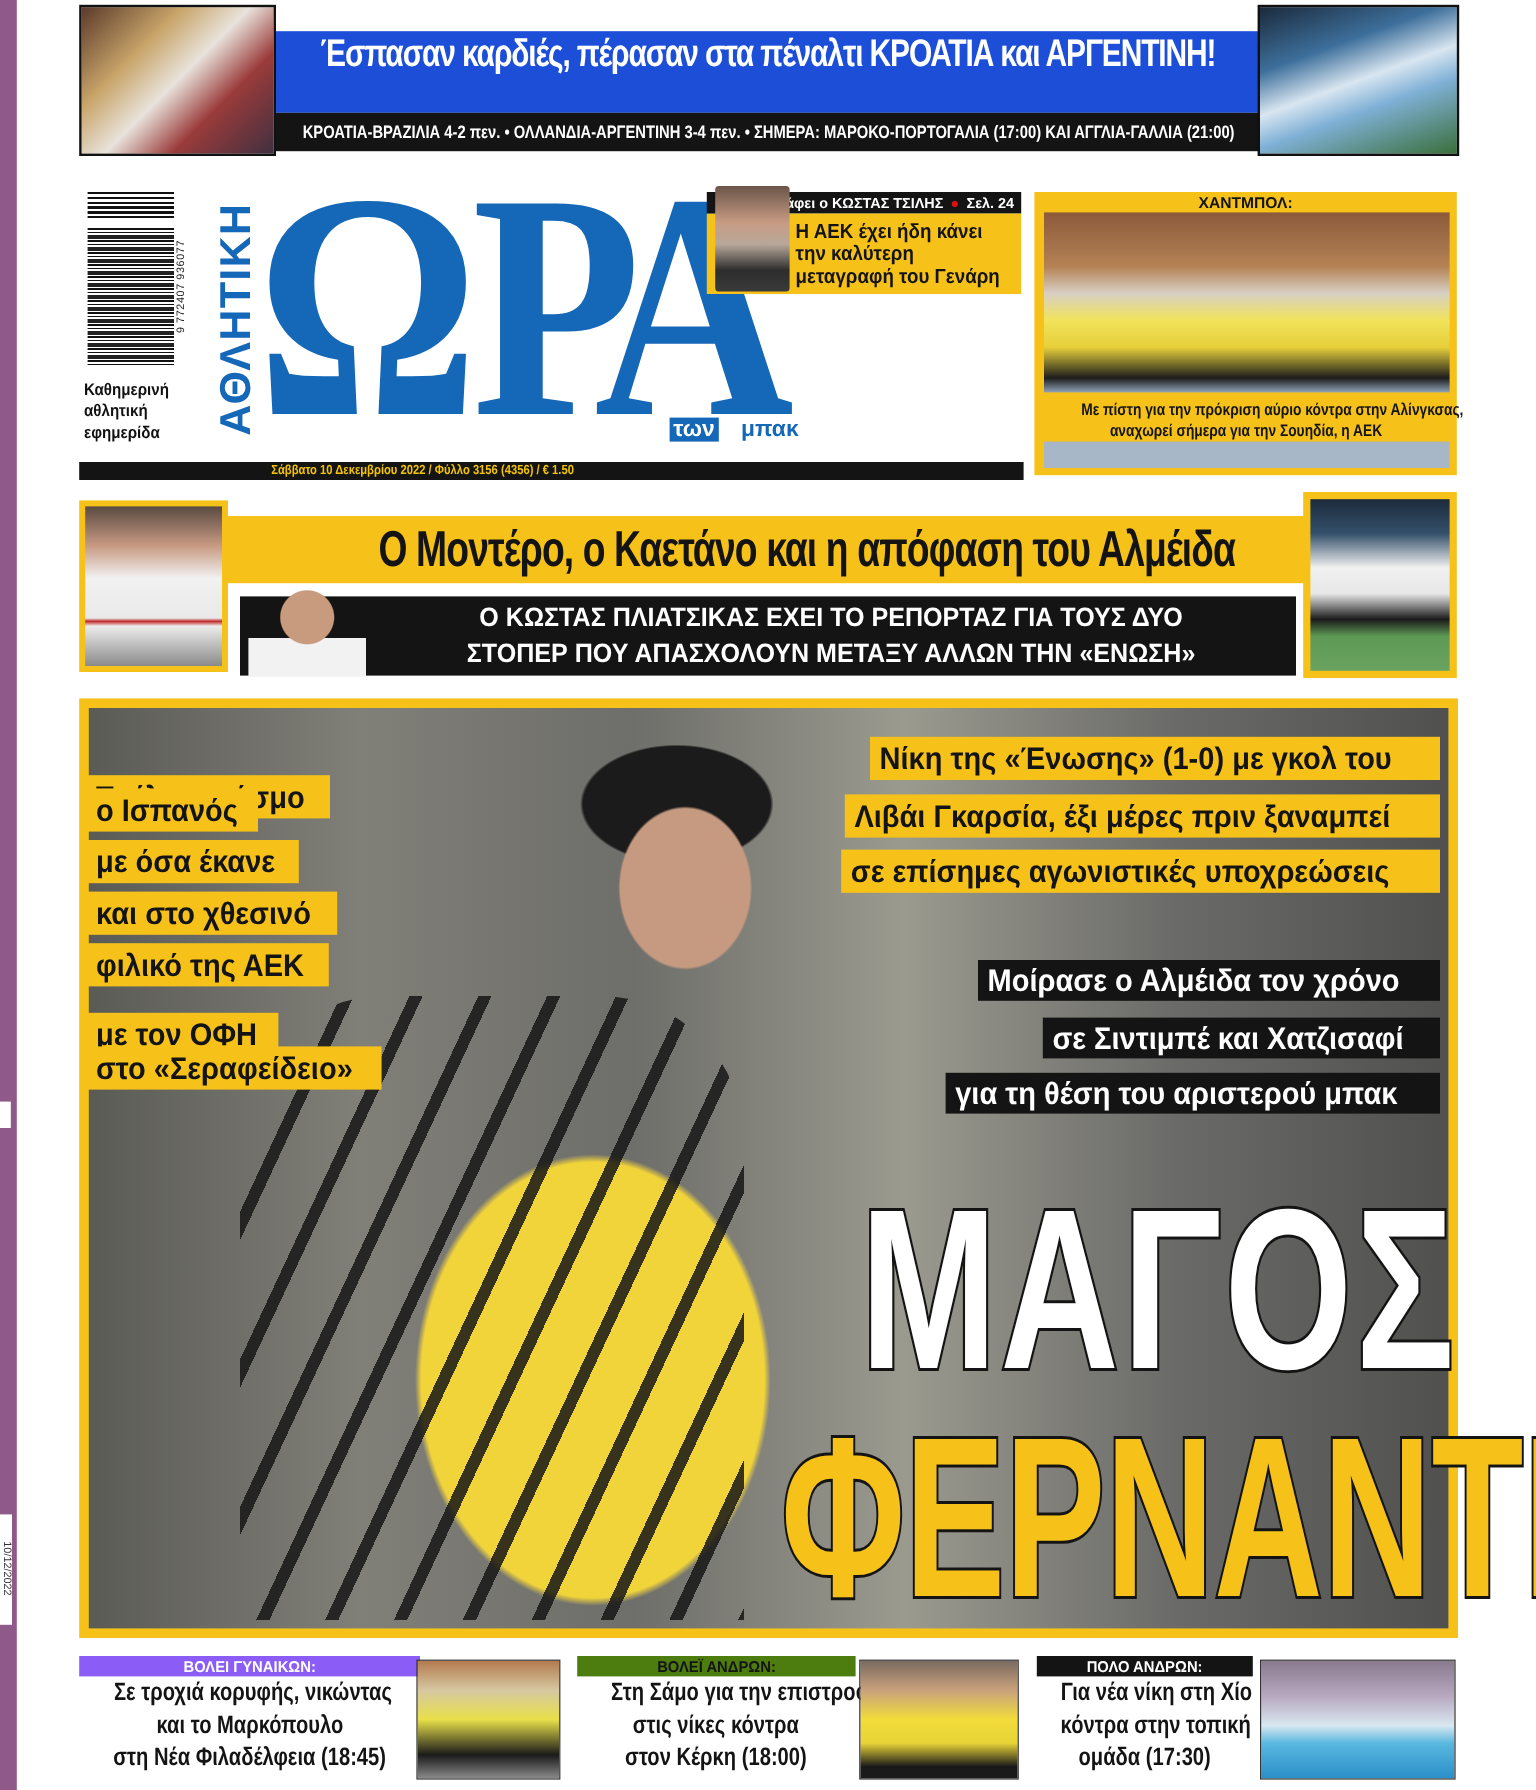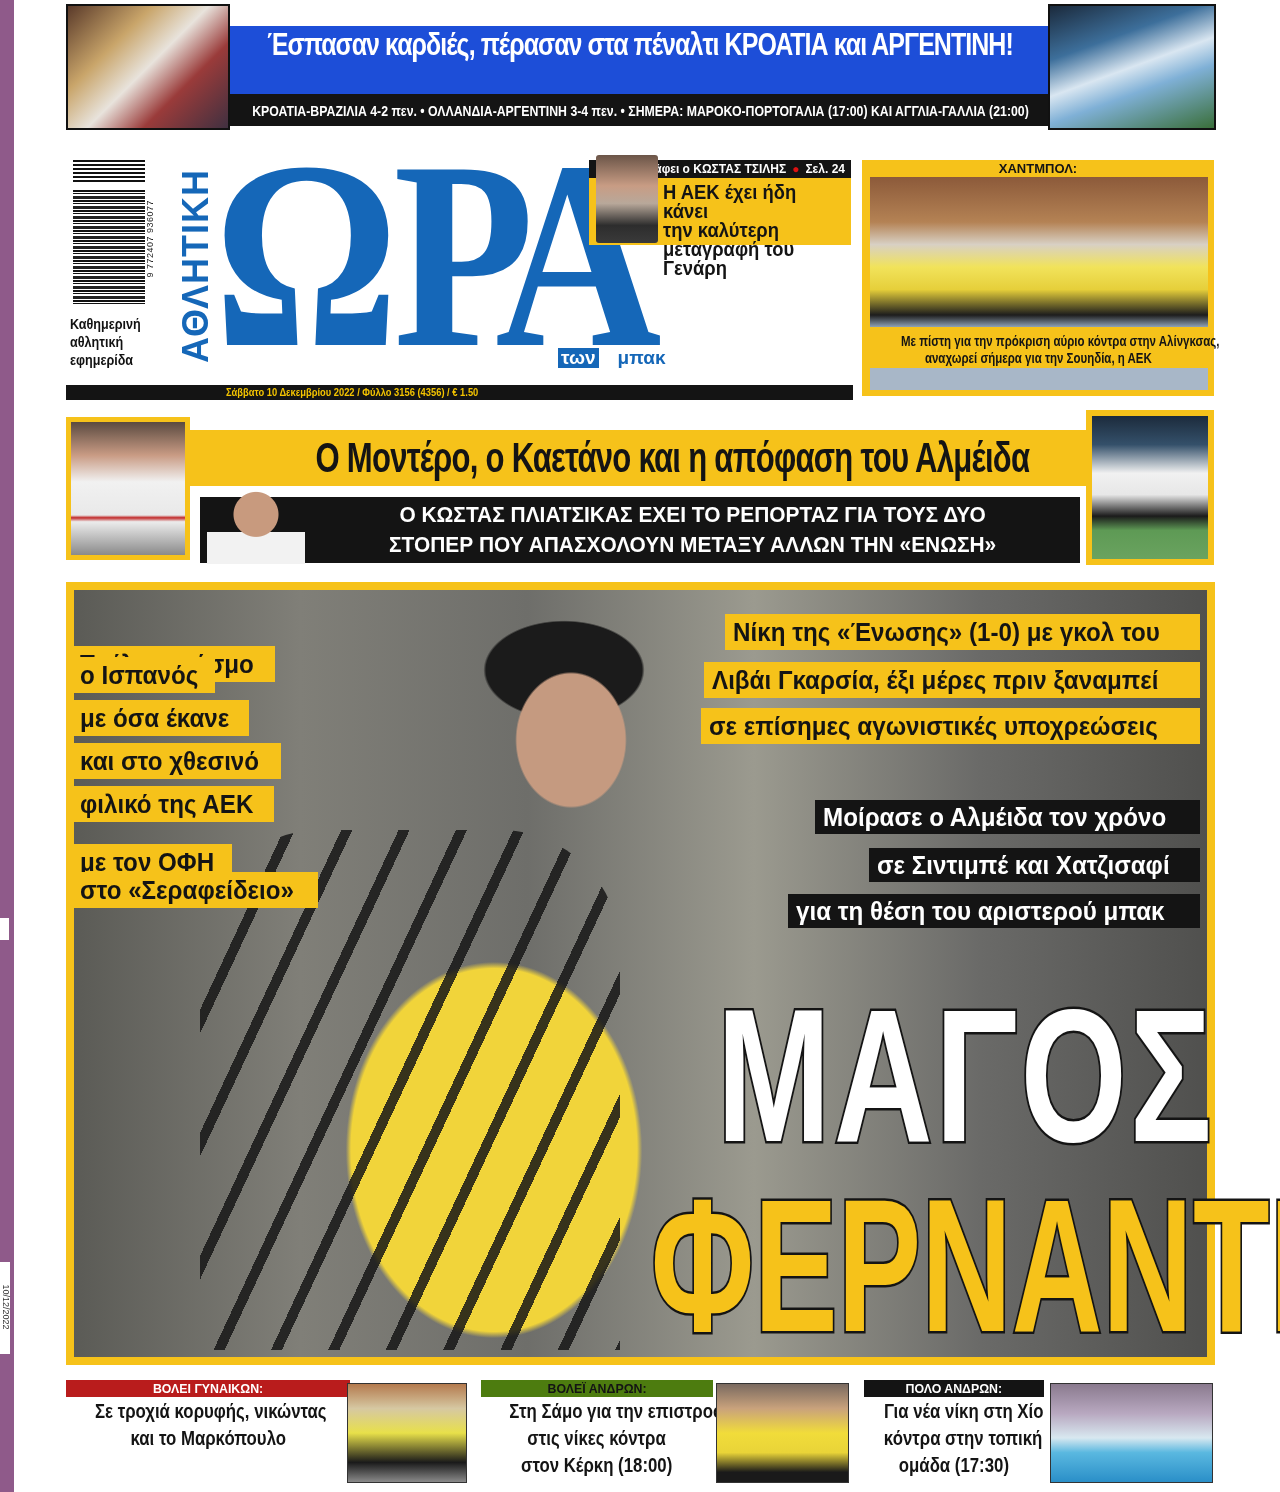--- a/index.html
+++ b/index.html
@@ -36,21 +36,21 @@
   .ton-spor { left: 558px; top: 347px; font-weight: bold; font-size: 19px; color: #1567b8; display: flex; align-items: center; gap: 19px; }
   .ton-spor .ton { background: #1567b8; color: #fff; padding: 0 3px; line-height: 20px; }
   .dateline { left: 66px; top: 385px; width: 787px; height: 15px; background: #141414; color: #f4c400; font-size: 11px; font-weight: bold; padding-left: 160px; line-height: 15px; }
   .dateline span { display: inline-block; transform: scaleX(0.85); transform-origin: left; white-space: nowrap; }
 
   
   .col-head { left: 589px; top: 160px; width: 262px; height: 18px; background: #141414; color: #fff; font-size: 12px; font-weight: bold; display: flex; align-items: center; justify-content: flex-end; padding-right: 6px; gap: 6px; }
   .col-head .dot { color: #d11; font-size: 12px; }
   .col-box { left: 589px; top: 178px; width: 262px; height: 67px; background: #f6c21a; }
   .col-photo { left: 596px; top: 155px; width: 62px; height: 88px; background: linear-gradient(180deg, #6b5548 0%, #c89c84 35%, #b8a89a 55%, #2d2d2d 80%, #3a3a3a 100%); border-radius: 3px; }
-  .col-text { left: 663px; top: 183px; width: 185px; font-weight: bold; font-size: 20px; line-height: 19px; color: #141414; }
+  .col-text { left: 663px; top: 183px; width: 185px; font-weight: bold; font-size: 17px; line-height: 19px; color: #141414; }
   .col-text span { display: inline-block; transform: scaleX(0.92); transform-origin: left; }
 
   
   .hb { left: 862px; top: 160px; width: 352px; height: 236px; background: #f6c21a; }
   .hb-title { left: 862px; top: 161px; width: 352px; text-align: center; font-weight: bold; font-size: 13px; color: #141414; }
   .hb-photo { left: 870px; top: 177px; width: 338px; height: 150px; background: linear-gradient(180deg, #8c5a3a 0%, #b48254 30%, #d8d0c4 45%, #f1e35b 60%, #e6cf3a 75%, #1d1d1d 92%, #8fa2b6 100%); }
   .hb-caption { left: 866px; top: 333px; width: 344px; text-align: center; font-weight: bold; font-size: 14px; line-height: 17px; color: #141414; }
   .hb-caption span { display: inline-block; transform: scaleX(0.82); white-space: nowrap; }
   .hb-bottom { left: 870px; top: 368px; width: 338px; height: 22px; background: #a8b7c8; }
 
@@ -196,24 +196,25 @@
   <div class="tag-y" style="top:96px;right:8px;"><span>σε επίσημες αγωνιστικές υποχρεώσεις</span></div>
   <div class="tag-b" style="top:188px;right:8px;"><span>Μοίρασε ο Αλμέιδα τον χρόνο</span></div>
   <div class="tag-b" style="top:236px;right:8px;"><span>σε Σιντιμπέ και Χατζισαφί</span></div>
   <div class="tag-b" style="top:282px;right:8px;"><span>για τη θέση του αριστερού μπακ</span></div>
 </div>
 
 <div class="abs magos"><span>ΜΑΓΟΣ</span></div>
 <div class="abs fernantes"><span>ΦΕΡΝΑΝΤΕΣ!</span></div>
 
 <div class="abs" style="left:66px;top:1380px;width:284px;">
-  <div class="bt-head" style="background:#b91c1c;color:#fff;"><span>ΒΟΛΕΙ ΓΥΝΑΙΚΩΝ:</span></div>
+  <div class="bt-head" style="background:#8b5cf6;color:#fff;"><span>ΒΟΛΕΙ ΓΥΝΑΙΚΩΝ:</span></div>
   <div class="bt-text">
     <div><span>Σε τροχιά κορυφής, νικώντας</span></div>
     <div><span>και το Μαρκόπουλο</span></div>
+    <div><span>στη Νέα Φιλαδέλφεια (18:45)</span></div>
   </div>
 </div>
 <div class="abs bt-photo" style="left:347px;top:1383px;width:120px;height:100px;background:linear-gradient(180deg,#b47a4e 0%,#d6c8a2 25%,#e8e04a 50%,#1a1a1a 80%,#8a8a8a 100%);"></div>
 
 <div class="abs" style="left:481px;top:1380px;width:232px;">
   <div class="bt-head" style="background:#4d7c0f;color:#141414;"><span>ΒΟΛΕΪ ΑΝΔΡΩΝ:</span></div>
   <div class="bt-text">
     <div><span>Στη Σάμο για την επιστροφή</span></div>
     <div><span>στις νίκες κόντρα</span></div>
     <div><span>στον Κέρκη (18:00)</span></div>

